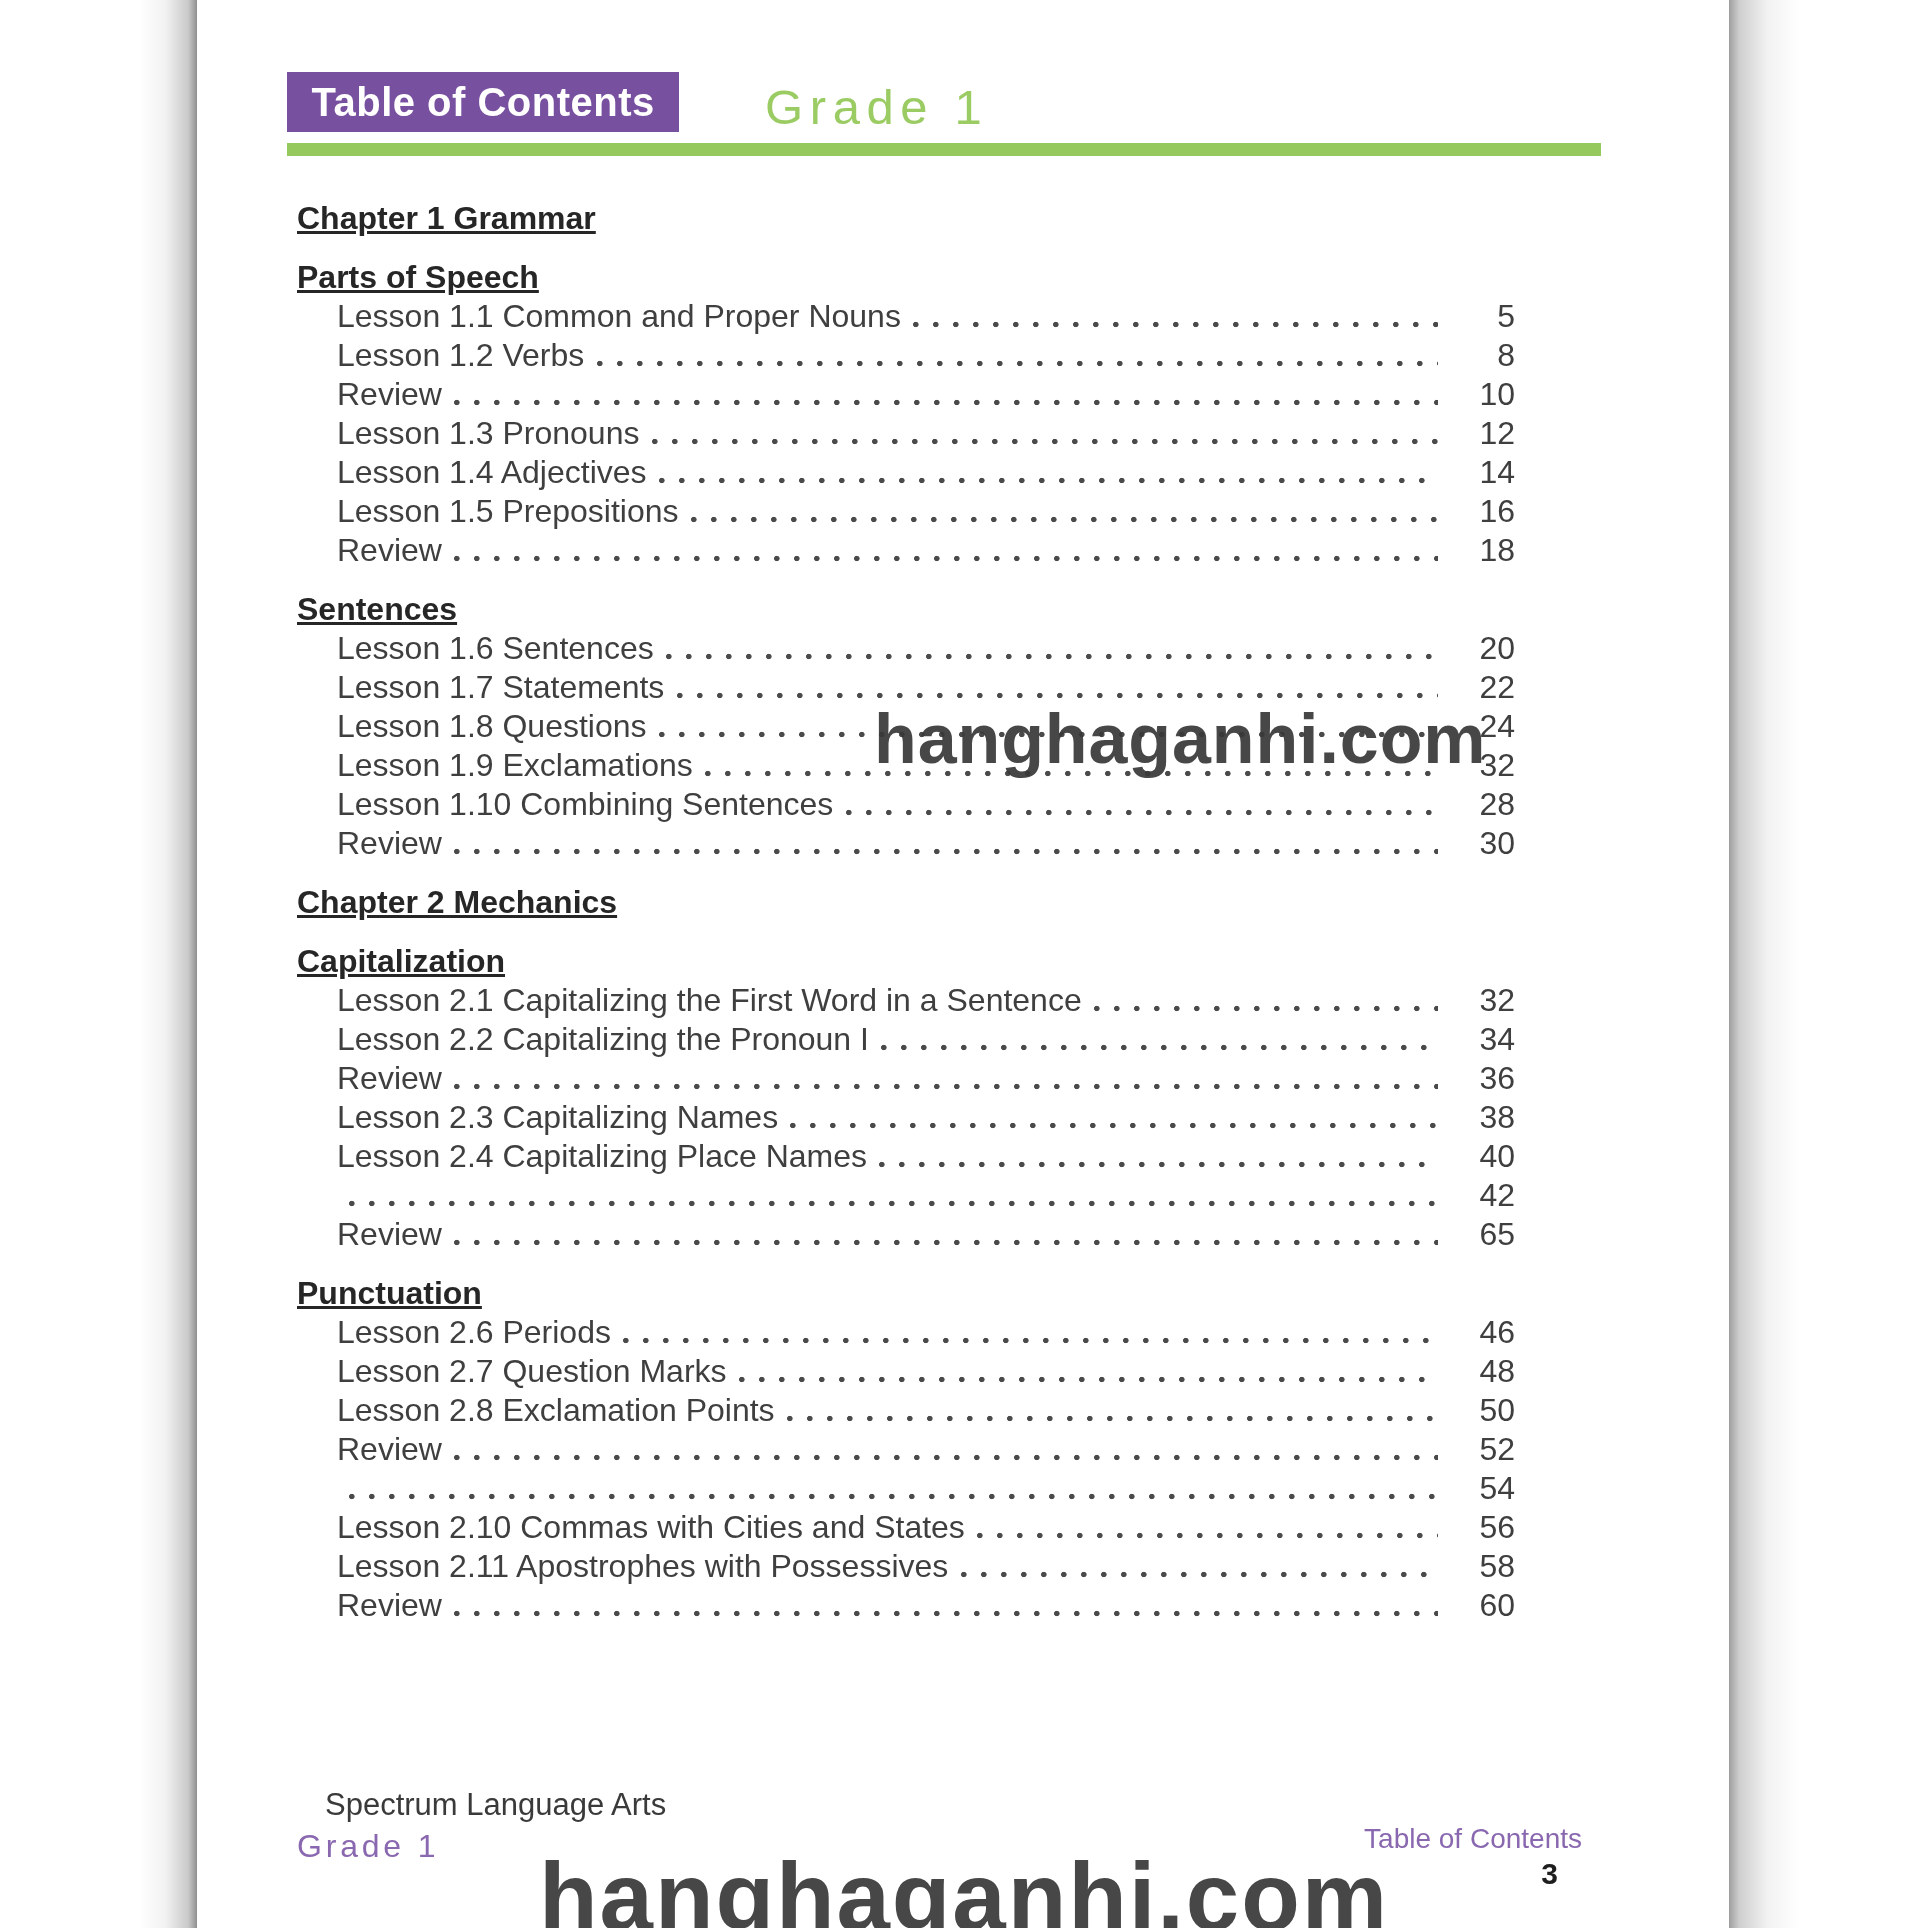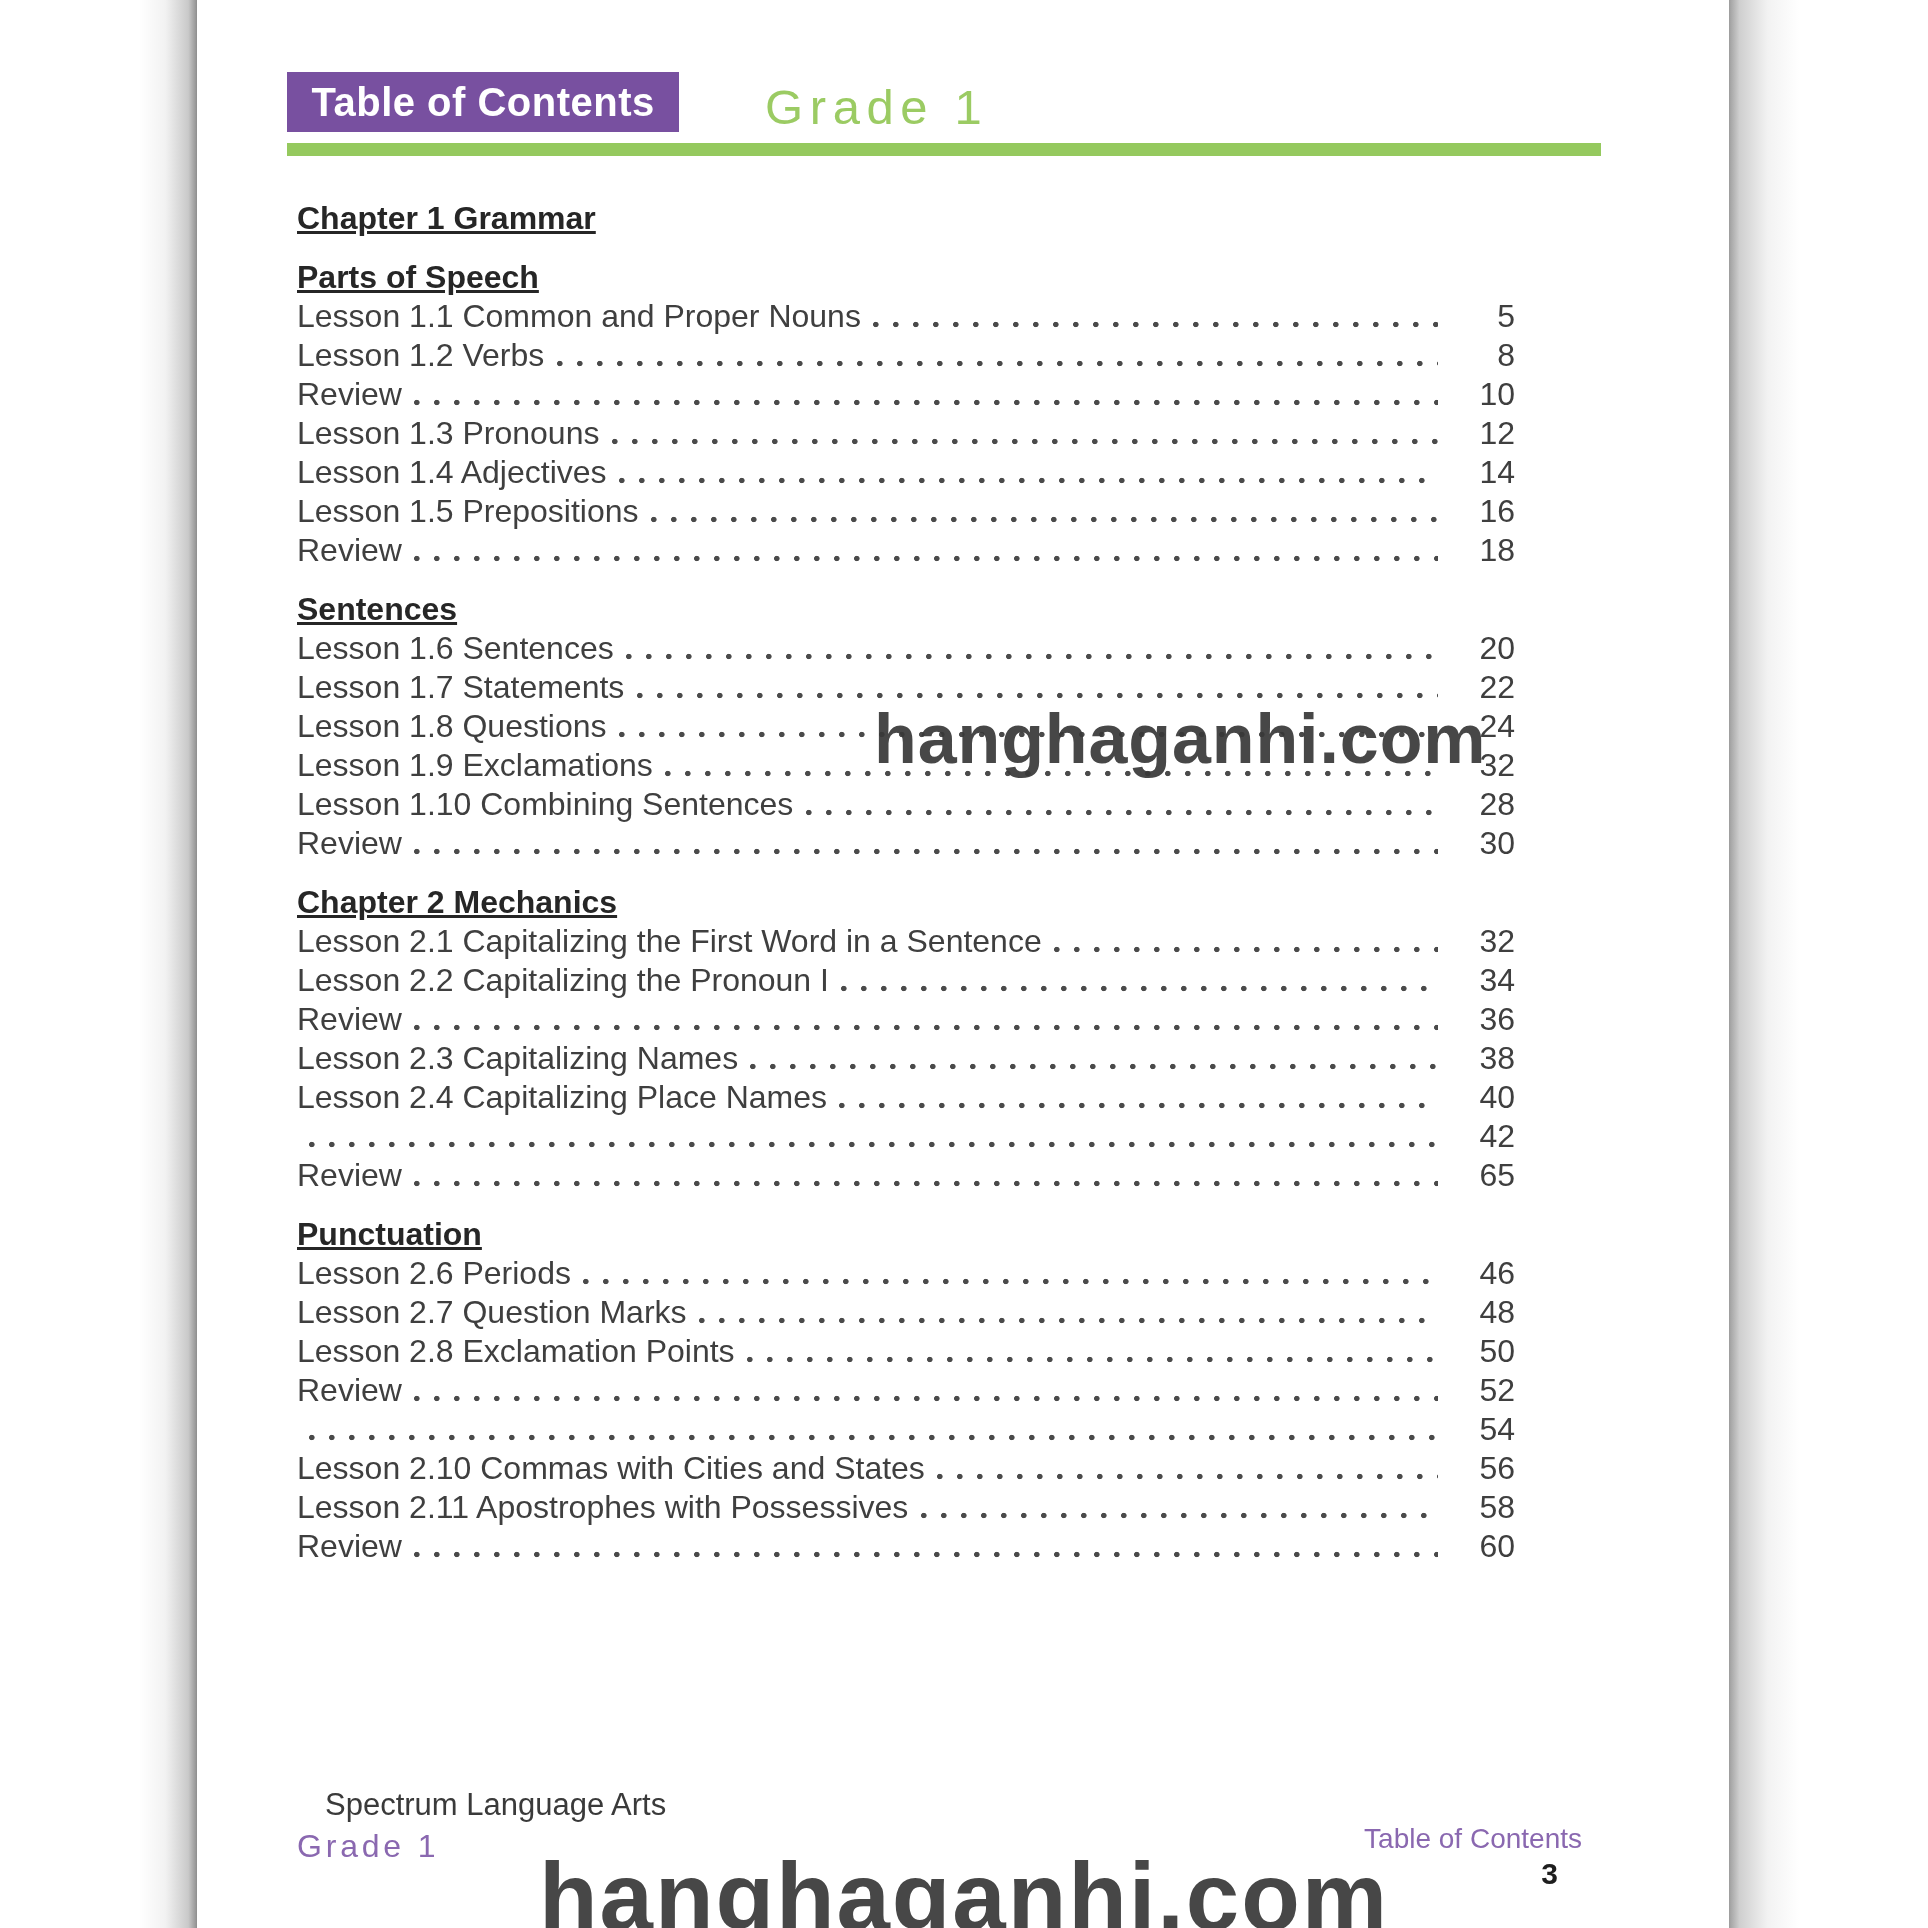--- a/index.html
+++ b/index.html
@@ -30,21 +30,21 @@
     position:absolute;left:765px;top:79px;
     color:#9bcb63;font-size:49px;font-weight:400;letter-spacing:6.6px;
   }
   .green-rule{position:absolute;left:287px;top:143px;width:1314px;height:13px;background:#95c95e;}
 
   
   .toc{position:absolute;left:297px;top:179px;width:1218px;}
   .chapter-heading,.group-heading{
     font-weight:bold;color:#262626;font-size:32px;line-height:39px;margin-top:20px;text-decoration:underline;
   }
-  .entry{display:flex;align-items:flex-start;font-size:32px;line-height:39px;color:#3f3f3f;}
+  .entry{display:flex;align-items:flex-start;font-size:32px;line-height:39px;color:#3f3f3f;margin-left:40px;}
   .entry .t{white-space:nowrap;}
   .entry .leader{
     flex:1;height:39px;margin:0 9.4px 0 11.3px;
     background-image:radial-gradient(circle at 3.8px 50%, #4a4a4a 2.4px, transparent 3.2px);
     background-size:20px 9.4px;background-repeat:repeat-x;
     background-position:left bottom 6.6px;
   }
   .entry .pg{width:68px;text-align:right;white-space:nowrap;}
 
   
@@ -143,20 +143,21 @@
         <span class="t">Lesson 1.10 Combining Sentences</span>
         <span class="leader"></span>
         <span class="pg">28</span>
       </div>
       <div class="entry">
         <span class="t">Review</span>
         <span class="leader"></span>
         <span class="pg">30</span>
       </div>
       <div class="chapter-heading">Chapter 2 Mechanics</div>
+      <div class="group-heading">Capitalization</div>
       <div class="entry">
         <span class="t">Lesson 2.1 Capitalizing the First Word in a Sentence</span>
         <span class="leader"></span>
         <span class="pg">32</span>
       </div>
       <div class="entry">
         <span class="t">Lesson 2.2 Capitalizing the Pronoun I</span>
         <span class="leader"></span>
         <span class="pg">34</span>
       </div>

